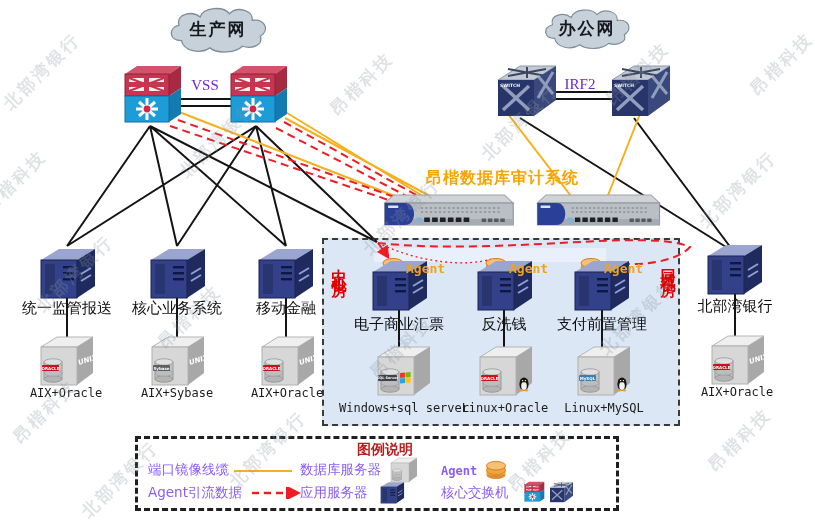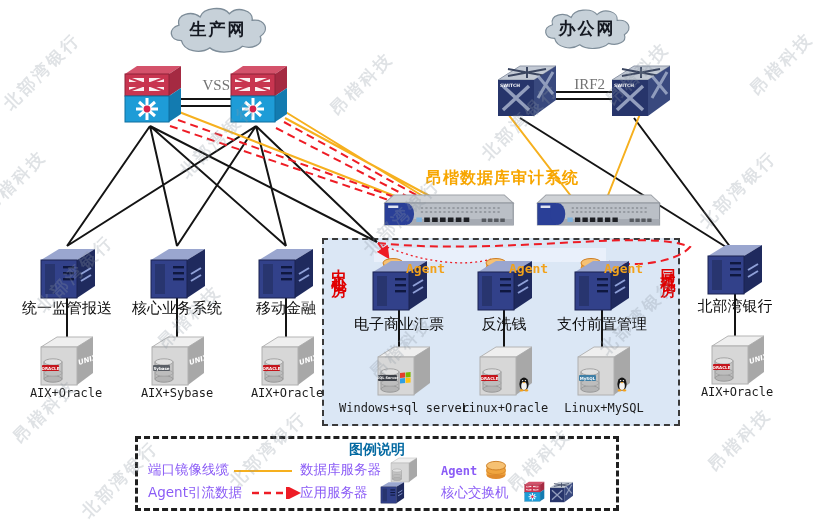--- a/index.html
+++ b/index.html
@@ -3,41 +3,41 @@
 <meta charset="utf-8">
 <style>
   html,body{margin:0;padding:0;background:#fff;}
   #stage{position:relative;width:815px;height:529px;background:#ffffff;overflow:hidden;
          font-family:"DejaVu Sans",sans-serif;}
   .abs{position:absolute;}
   .wm{position:absolute;z-index:7;color:rgba(140,150,162,0.28);font-size:17px;font-weight:bold;
       letter-spacing:3px;transform:rotate(-45deg);pointer-events:none;white-space:nowrap;}
   .cloud-lbl{position:absolute;z-index:4;text-align:center;font-weight:bold;font-size:17px;
       color:#141821;letter-spacing:2px;}
-  .linklbl{position:absolute;z-index:4;width:50px;text-align:right;
-      font-family:"Liberation Serif",serif;font-size:15px;color:#737373;}
+  .linklbl{position:absolute;z-index:4;width:50px;text-align:center;
+      font-family:"Liberation Serif",serif;font-size:15px;color:#6d28d9;}
   #sys-title{position:absolute;z-index:5;font-weight:bold;font-size:16px;color:#f7a600;
       letter-spacing:1px;white-space:nowrap;padding-left:44px;}
   #center-box{position:absolute;left:322px;top:238px;width:354px;height:184px;z-index:1;
       background:#dbe7f5;border:2px dashed #3a3a3a;}
   #center-box .band{position:absolute;left:50px;top:8px;width:232px;height:14px;background:#e9f0fb;}
   .room{position:absolute;z-index:4;writing-mode:vertical-rl;text-orientation:upright;
       font-size:15px;font-weight:bold;color:#e00000;letter-spacing:4px;}
   .applbl{position:absolute;z-index:4;width:124px;text-align:center;font-weight:normal;
       font-size:15px;color:#0d0d0d;white-space:nowrap;}
   .dblbl{position:absolute;z-index:4;width:140px;text-align:center;
       font-family:"DejaVu Sans Mono",monospace;font-size:12px;color:#1c1c1c;white-space:nowrap;}
   .agentlbl{position:absolute;z-index:4;font-family:"DejaVu Sans Mono",monospace;
       font-weight:bold;font-size:13px;color:#f2a21a;}
   .node{position:absolute;z-index:3;}
   #wires{position:absolute;left:0;top:0;z-index:2;pointer-events:none;}
   #legend{position:absolute;left:135px;top:436px;width:478px;height:69px;z-index:3;
       background:#fff;border:3px dashed #1f1f1f;}
-  #legend .lg-title{position:absolute;left:0;top:2px;width:100%;text-align:center;
-      font-weight:bold;font-size:14px;color:#0369a1;font-family:Liberation Mono, monospace;}
+  #legend .lg-title{position:absolute;left:8px;top:2px;width:100%;text-align:center;
+      font-weight:bold;font-size:14px;color:#b91c1c;font-family:Liberation Mono, monospace;}
   .lg-lbl{position:absolute;font-size:13.5px;color:#8b5cf6;white-space:nowrap;}
   .lg-mono{font-family:"DejaVu Sans Mono",monospace;font-weight:bold;font-size:12px;}
   .lg-line{position:absolute;width:58px;height:0;border-top:2.5px solid #f6b01e;}
   .badge-t{fill:#ffffff;font-size:4px;font-weight:bold;text-anchor:middle;
       font-family:"DejaVu Sans",sans-serif;}
   .unix-t{fill:#ffffff;font-size:7px;font-weight:bold;font-style:italic;
       font-family:"DejaVu Sans",sans-serif;}
   .swtxt{fill:#ffffff;font-size:4.5px;font-weight:bold;font-family:"DejaVu Sans",sans-serif;}
   .badge-oracle{fill:#c4151c;} .badge-sybase{fill:#5a5f66;}
   .badge-mssql{fill:#3d4148;} .badge-mysql{fill:#3f7fa6;}

